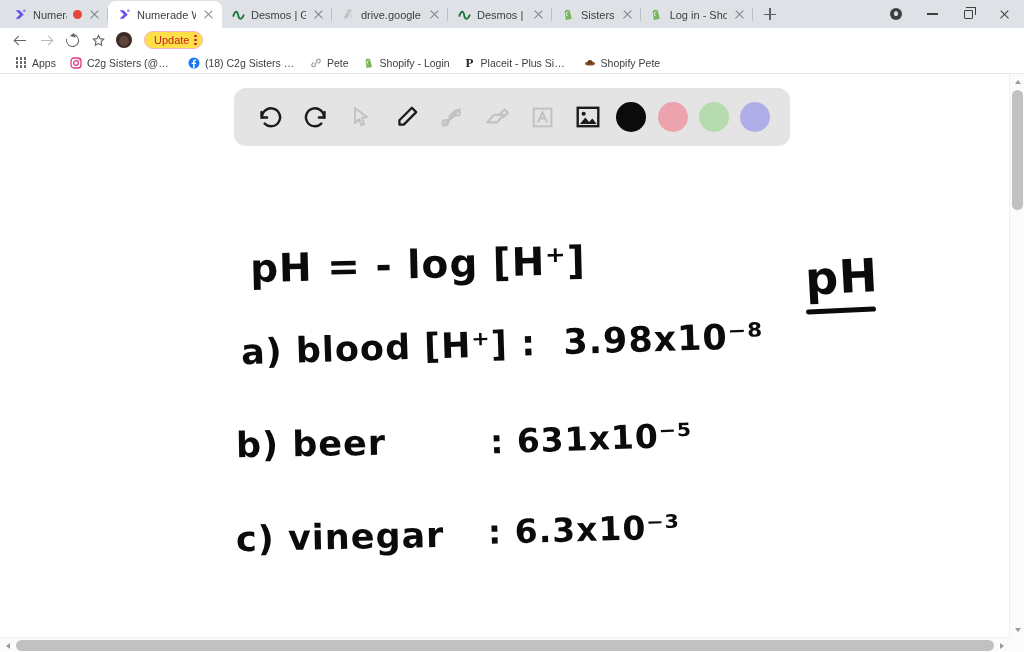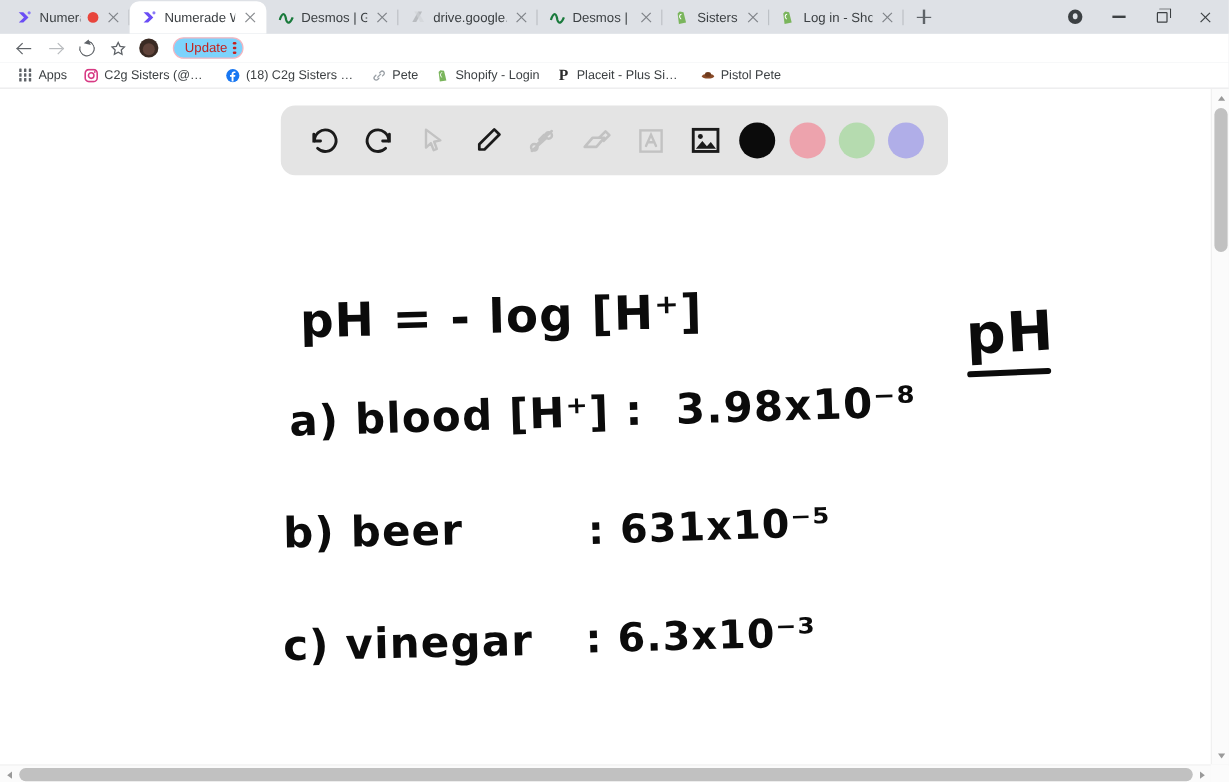--- a/index.html
+++ b/index.html
@@ -93,21 +93,21 @@
   .url { font-size:11.5px; color:#202124; white-space:nowrap; }
   .url .dim { color:#5f6368; }
 
   .star { width:13px;height:13px; color:#5f6368; }
   .avatar {
     width:16px;height:16px;border-radius:50%;background:#3a2a23;flex:0 0 16px;
     position:relative; overflow:hidden;
   }
   .avatar::after{content:"";position:absolute;left:3px;top:4px;width:10px;height:10px;border-radius:50%;background:#60433a;}
   .update-btn {
-    height:18px; border:1px solid #f3b5c0; border-radius:9px; background:#7dd3fc;
+    height:18px; border:1px solid #f3b5c0; border-radius:9px; background:#fde047;
     display:flex;align-items:center;gap:5px; padding:0 5px 0 9px; margin-left:6px;
     font-size:11px; color:#c5221f;
   }
   .kebab { display:flex;flex-direction:column;gap:1.6px;align-items:center; }
   .kebab span{ width:2.2px;height:2.2px;border-radius:50%;background:#c5221f; display:block;}
 
   
   .bookmarks {
     height: 22px; background:#ffffff; display:flex; align-items:center;
     padding: 0 8px; gap: 0; font-size:10.5px; color:#3c4043;
@@ -390,21 +390,21 @@
       <span class="bm-label">Placeit - Plus Size T...</span>
     </div>
 
     <div class="bm" style="max-width:100px;">
       <span class="bm-ico">
         <svg width="12" height="12" viewBox="0 0 24 24">
             <ellipse cx="12" cy="13" rx="10" ry="4" fill="#8a4b28"></ellipse>
             <ellipse cx="12" cy="10" rx="5" ry="4" fill="#6d3a1d"></ellipse>
           </svg>
       </span>
-      <span class="bm-label">Pistol Pete</span>
+      <span class="bm-label">Shopify Pete</span>
     </div>
 
   </div>
 
   <div class="content">
     <div class="canvas-area">
 
       <div class="draw-toolbar">
 
         <div class="tool">

